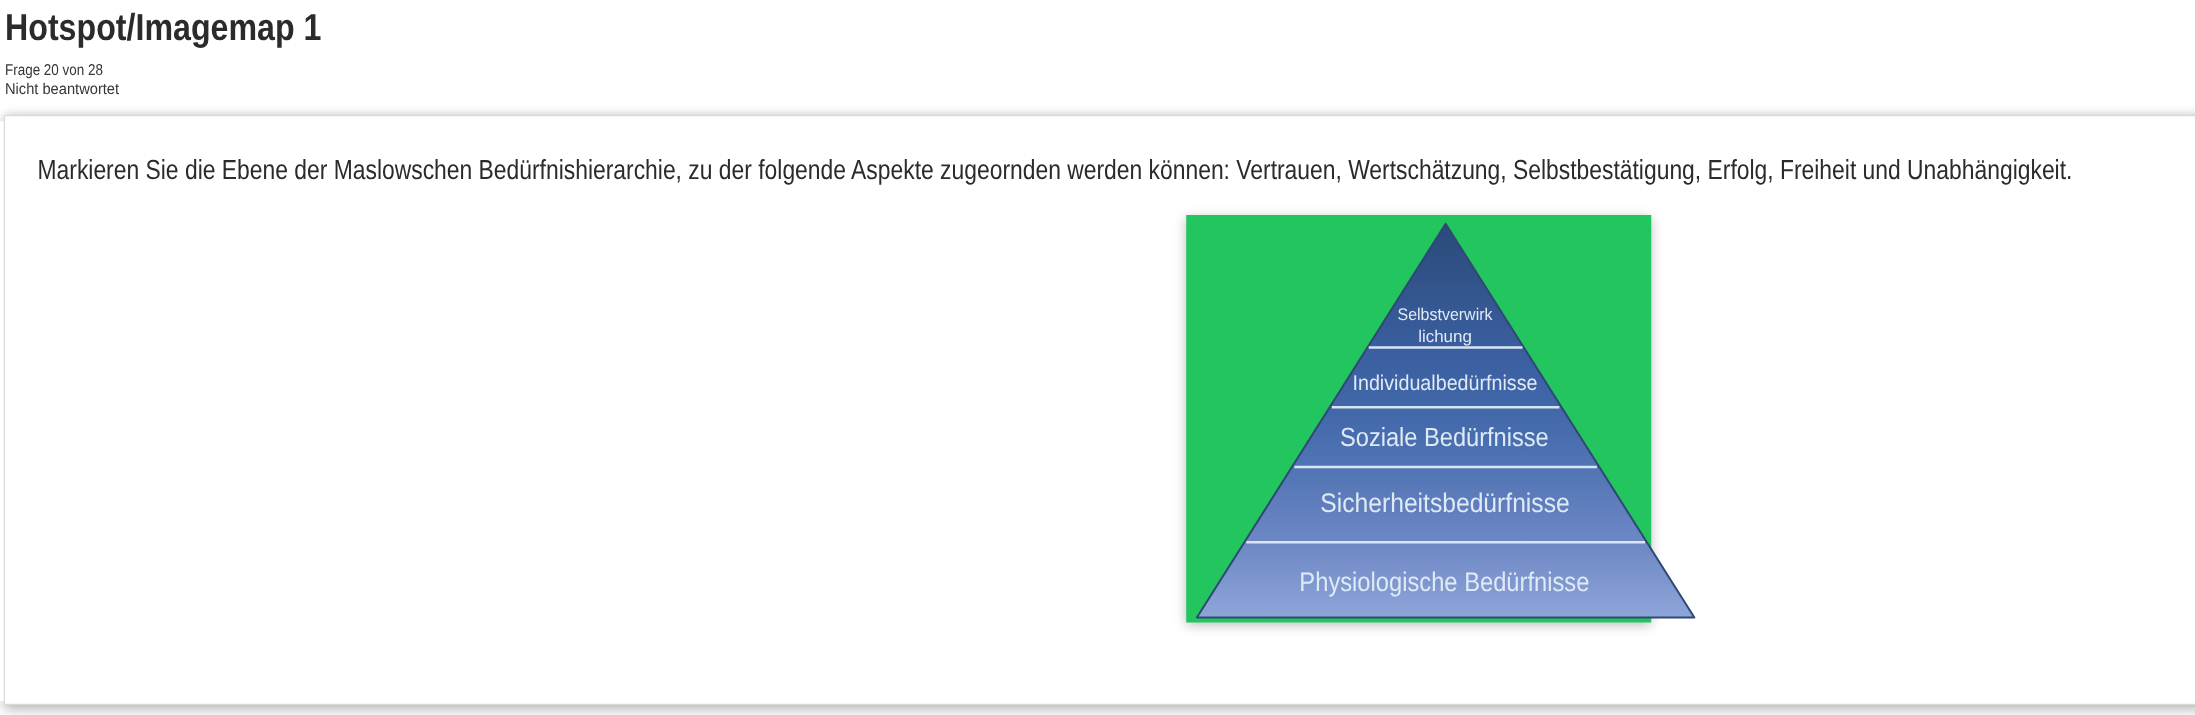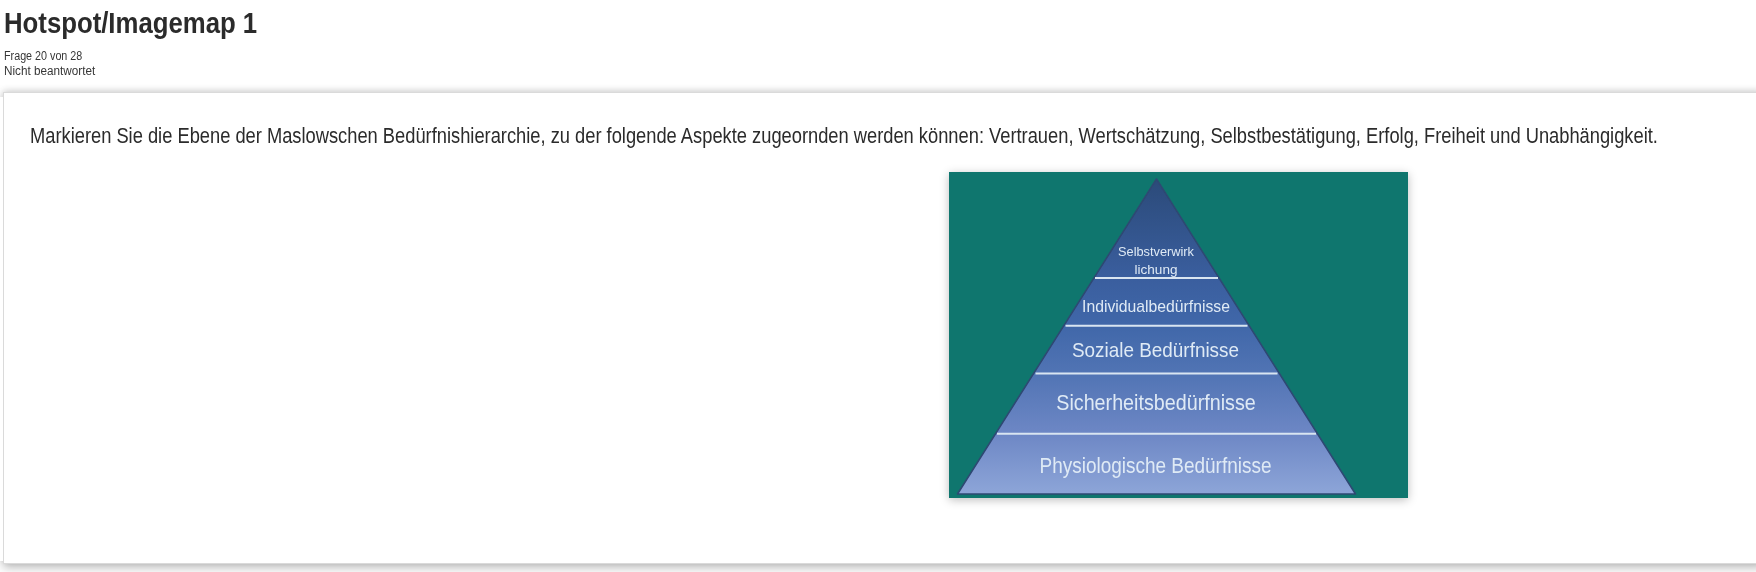--- a/index.html
+++ b/index.html
@@ -25,22 +25,22 @@
     border:1px solid #dadada;
     box-shadow:0 3px 10px rgba(0,0,0,0.30), 0 -2px 6px rgba(0,0,0,0.08);
     box-sizing:border-box;
   }
   .question{
     position:absolute;left:30px;top:124px;
     font-size:22px;color:#2b2b2b;line-height:24px;
     transform:scaleX(0.8316);transform-origin:left top;white-space:nowrap;
   }
   .imgbox{
-    position:absolute;left:949px;top:172px;width:459px;height:326px;
-    background:#0f766e;
+    position:absolute;left:949px;top:172px;width:372px;height:326px;
+    background:#22c55e;
     box-shadow:0 2px 9px rgba(0,0,0,0.26);
   }
 </style>
 </head>
 <body>
 <div class="title">Hotspot/Imagemap 1</div>
 <div class="meta" style="top:49px;transform:scaleX(0.86);">Frage 20 von 28</div>
 <div class="meta" style="top:64px;transform:scaleX(0.938);">Nicht beantwortet</div>
 <div class="card"></div>
 <div style="position:absolute;left:0;top:97px;width:3px;height:464px;background:#ffffff;"></div>

